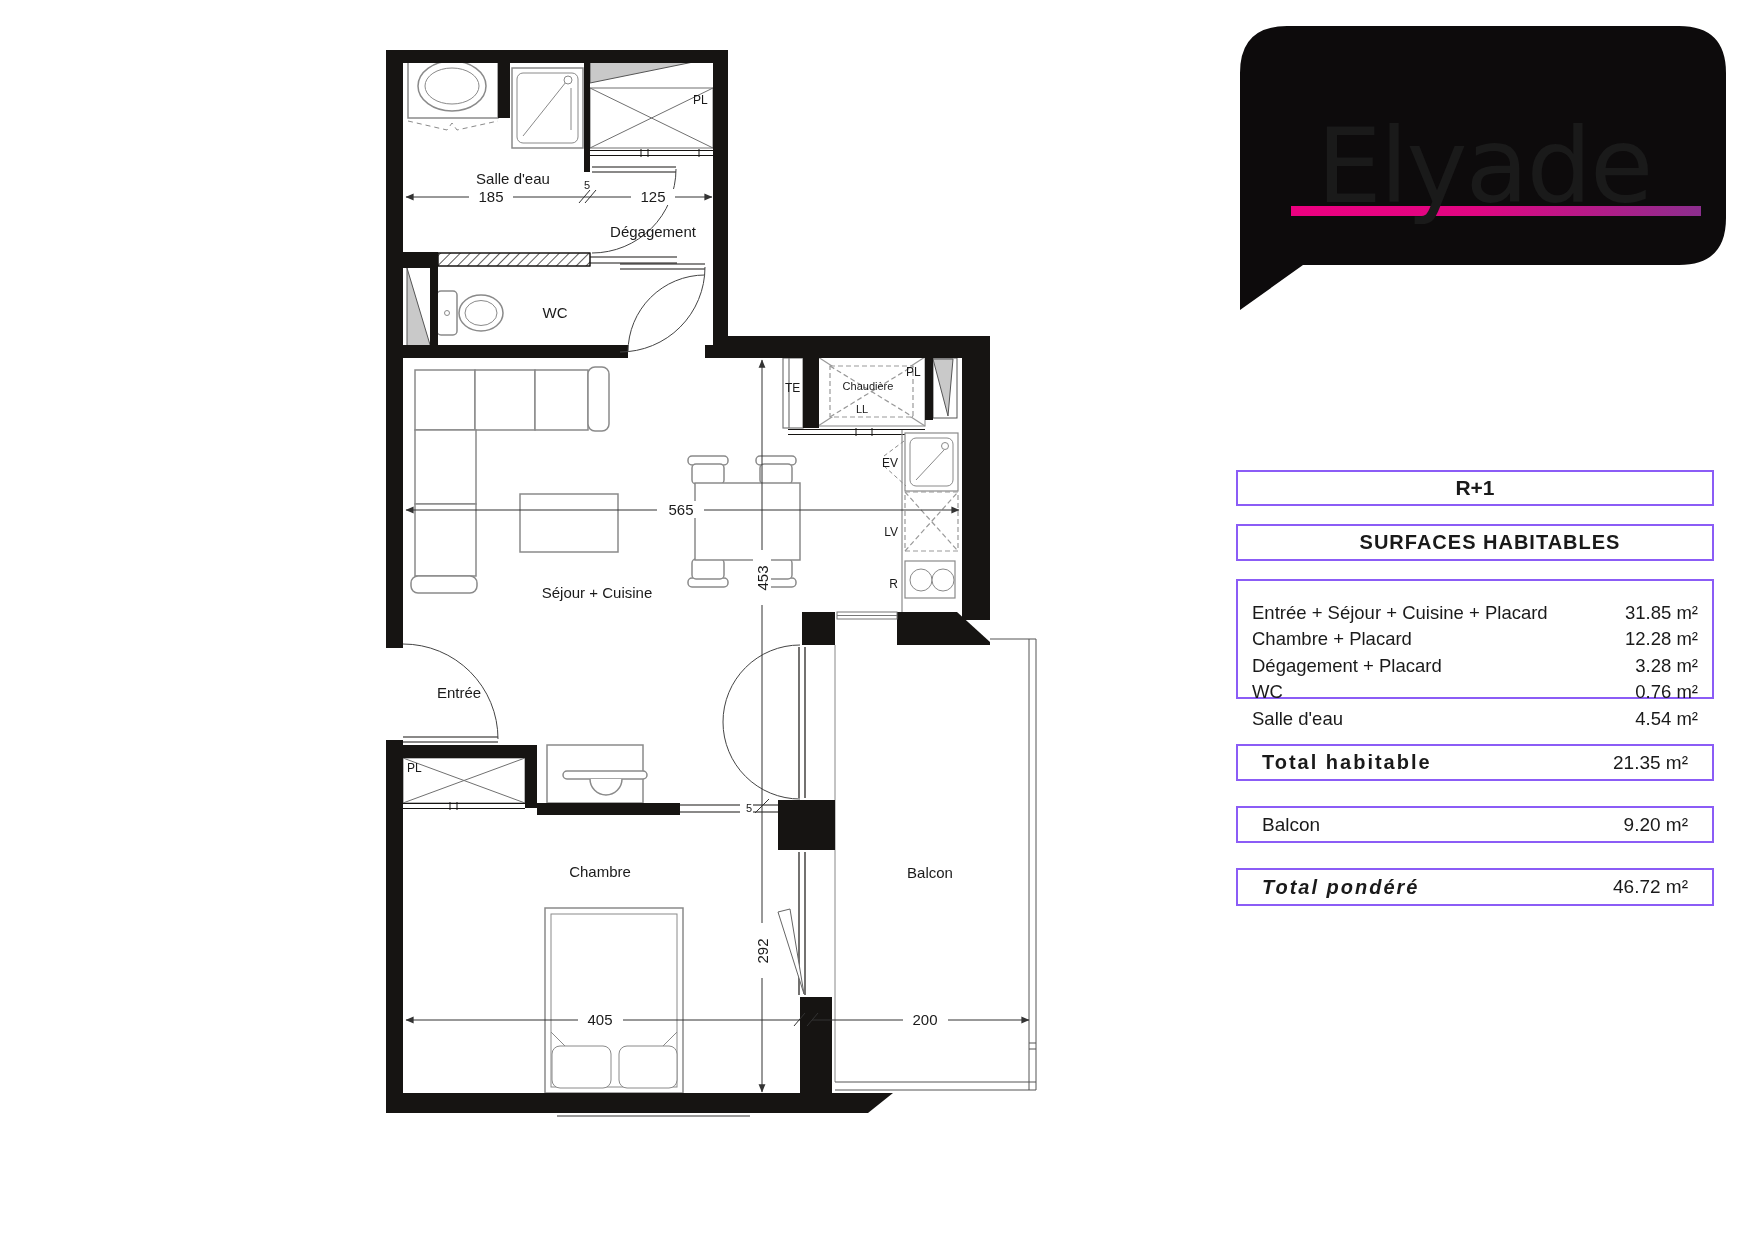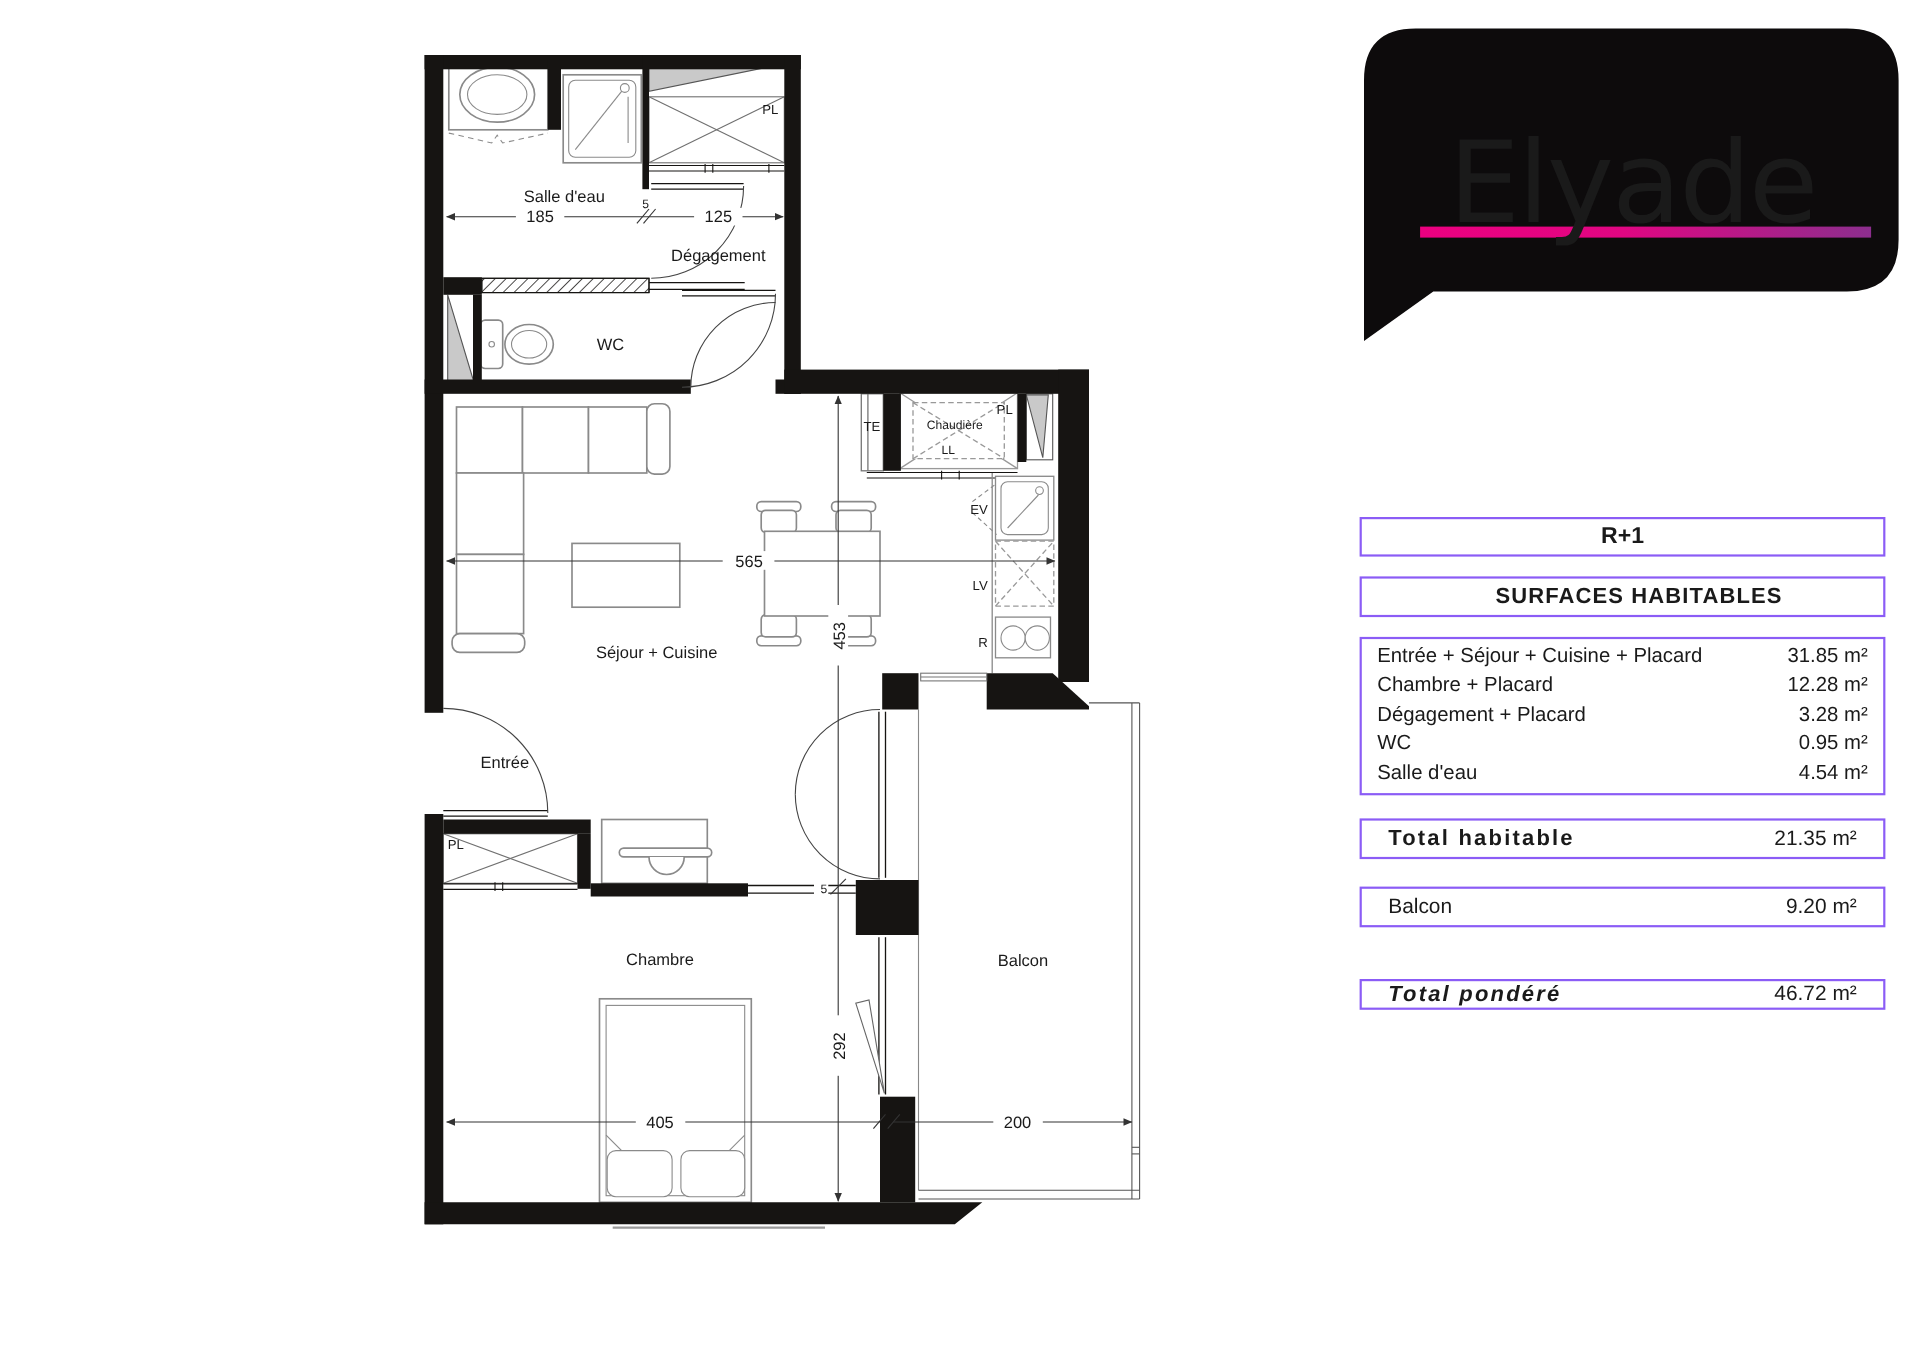--- a/index.html
+++ b/index.html
@@ -6,26 +6,26 @@
   .page{position:relative;width:1756px;height:1240px;background:#fff;overflow:hidden;
         font-family:"Liberation Sans",sans-serif;}
   .plan-svg{position:absolute;left:0;top:0;}
   
   .panel{position:absolute;left:1236px;top:470px;width:478px;color:#1a1a1a;}
   .pbox{position:absolute;left:0;width:100%;border:2px solid #8b5cf6;background:#fff;box-sizing:border-box;}
   .pbox.center{display:flex;align-items:center;justify-content:center;}
   .pbox.split{display:flex;align-items:center;justify-content:space-between;padding:0 24px;}
   .box-level{top:0;height:36px;font-size:21px;font-weight:bold;}
   .box-header{top:54px;height:37px;font-size:20px;font-weight:bold;letter-spacing:1px;padding-left:30px;}
-  .box-rows{top:109px;height:144px;padding:2px 14px;font-size:18.5px;}
+  .box-rows{top:109px;height:120px;padding:19px 14px;font-size:18.5px;}
   .srow{display:flex;justify-content:space-between;line-height:26.4px;}
   .box-total{top:274px;height:37px;}
   .box-total .lbl{font-size:20px;font-weight:bold;letter-spacing:2px;}
   .box-balcon{top:336px;height:37px;font-size:19px;}
-  .box-pondere{top:420px;height:28px;}
+  .box-pondere{top:398px;height:38px;}
   .box-pondere .lbl{font-size:20px;font-weight:bold;font-style:italic;letter-spacing:2px;}
   .val{font-size:19px;font-weight:normal;font-style:normal;letter-spacing:0;}
   
   text{fill:#1a1a1a;}
   .room-label{font-size:15px;}
   .dim-label{font-size:15px;}
   .small-label{font-size:12px;}
   .tiny-label{font-size:11px;}
 </style>
 </head>
@@ -324,21 +324,21 @@
     <div class="srow">
       <span>Chambre + Placard</span>
       <span>12.28 m²</span>
     </div>
     <div class="srow">
       <span>Dégagement + Placard</span>
       <span>3.28 m²</span>
     </div>
     <div class="srow">
       <span>WC</span>
-      <span>0.95 m²</span>
+      <span>0.76 m²</span>
     </div>
     <div class="srow">
       <span>Salle d'eau</span>
       <span>4.54 m²</span>
     </div>
   </div>
   <div class="pbox split box-total">
     <span class="lbl">Total habitable</span>
     <span class="val">21.35 m²</span>
   </div>

